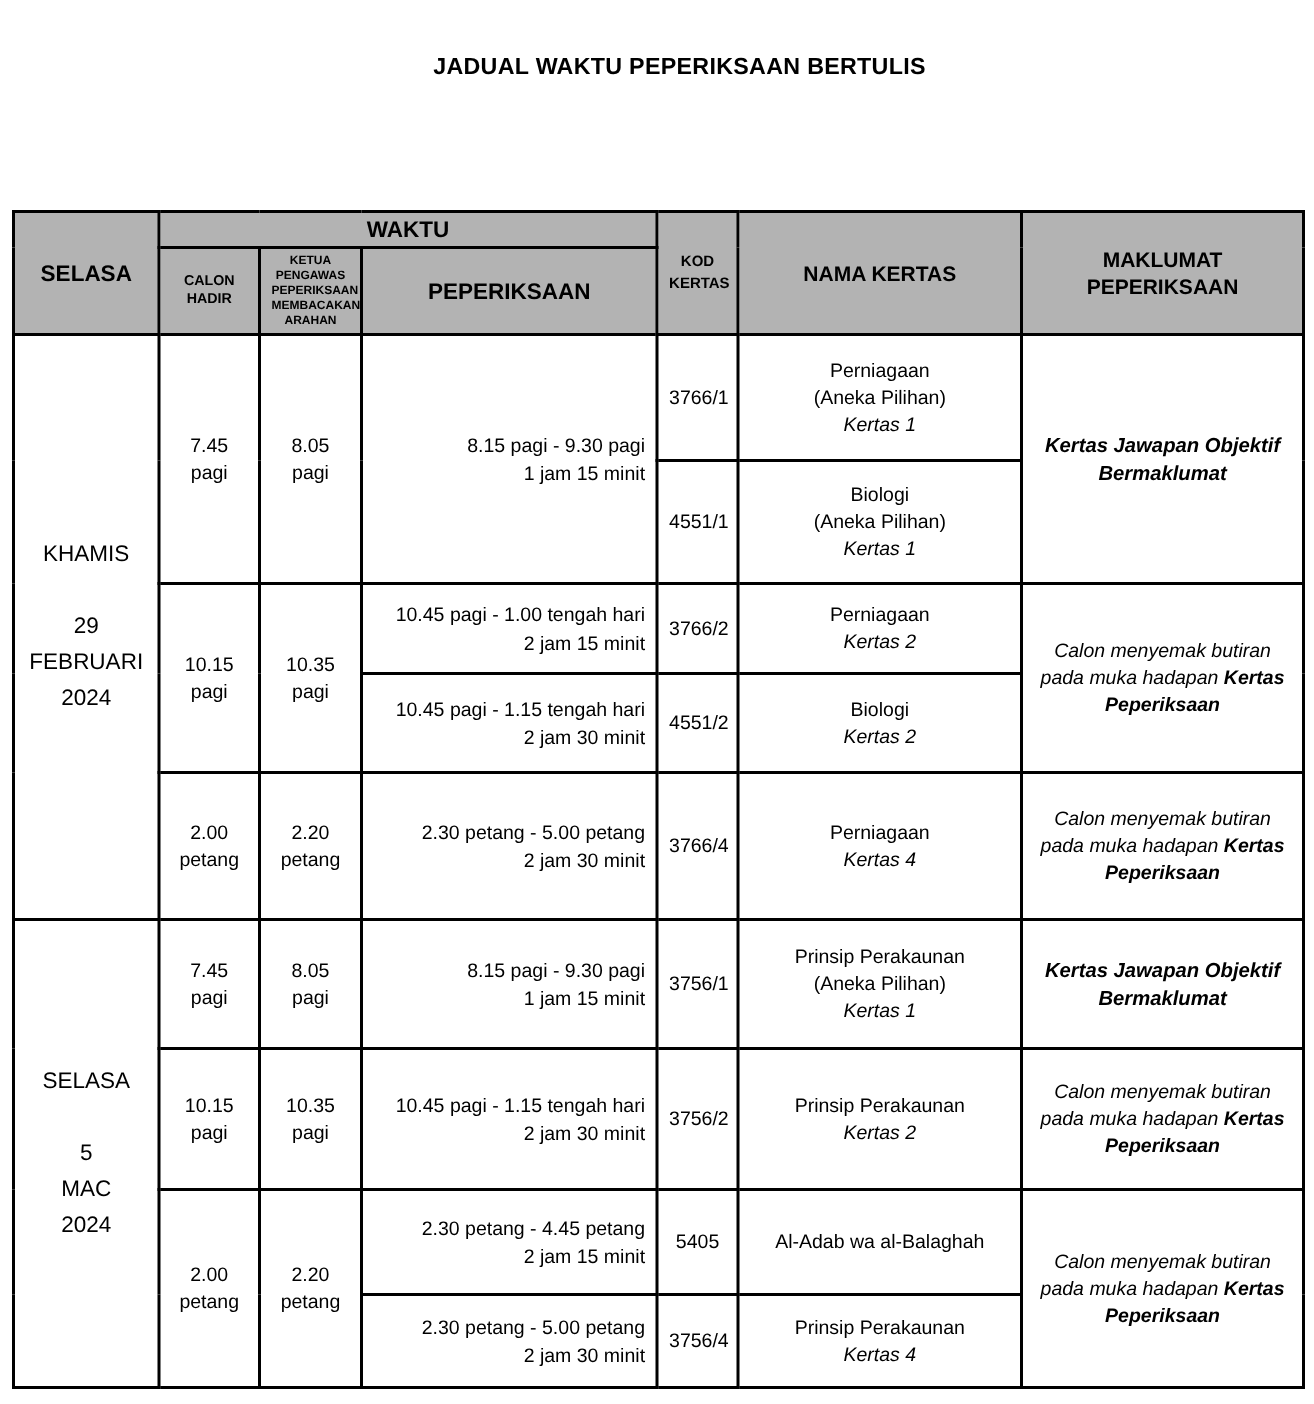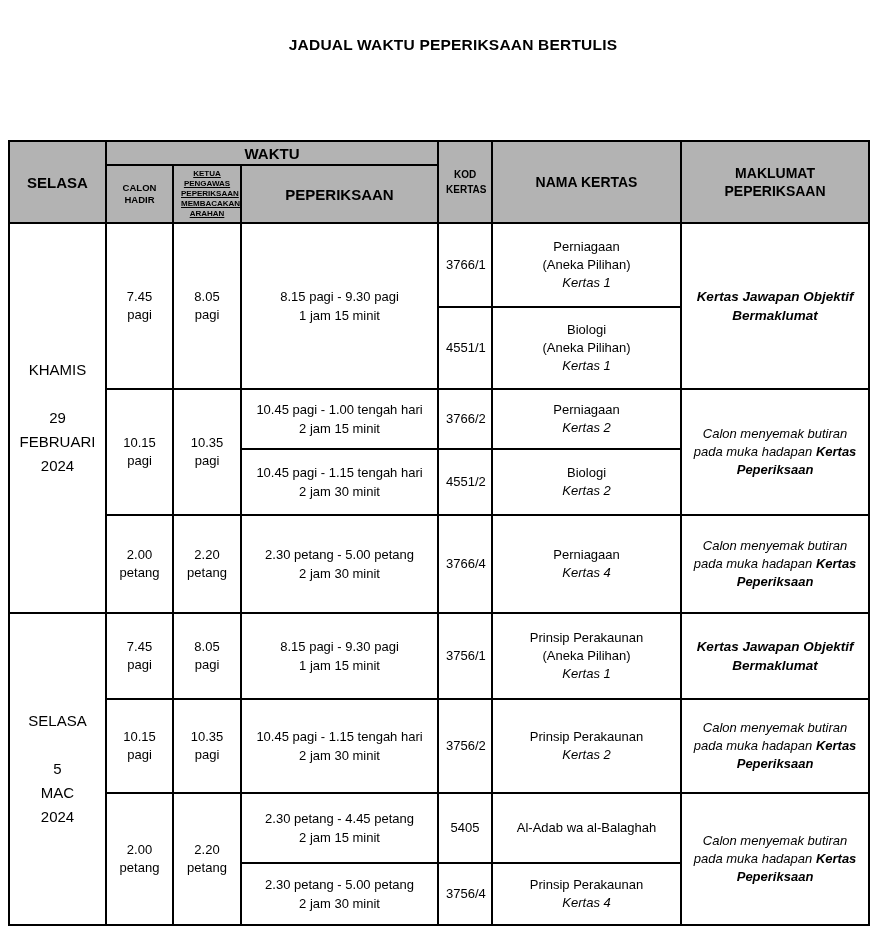--- a/index.html
+++ b/index.html
@@ -42,28 +42,28 @@
   tr.r5 { height: 98px; }
   tr.r6 { height: 86px; }
   tr.r7 { height: 94px; }
   tr.r8 { height: 70px; }
   tr.r9 { height: 62px; }
 
   .h-lg  { font-size: 15px; }
   .h-md  { font-size: 14px; line-height: 18px; }
   .h-kod { font-size: 10px; line-height: 15px; }
   .h-sm  { font-size: 9.5px; line-height: 12px; }
-  .h-xs  { font-size: 8px;  line-height: 10px; text-decoration: underline; }
+  .h-xs  { font-size: 8px;  line-height: 10px; }
 
   td { font-size: 13px; line-height: 18px; margin-top: 14px; }
 
   .day-cell { font-weight: normal; font-size: 15px; line-height: 24px; }
   .day-name { margin-bottom: 24px; }
 
-  .pep-cell div { line-height: 19px; }
+  .pep-cell div { line-height: 19px; text-align: right; }
   .time-cell div { line-height: 18px; }
 
   .it  { font-style: italic; }
   .bit { font-style: italic; font-weight: bold; }
 
   .mak-cell { font-size: 13px; line-height: 18px; }
   .mak-obj  { font-size: 13.5px; line-height: 19px; }
 </style>
 </head>
 <body>

